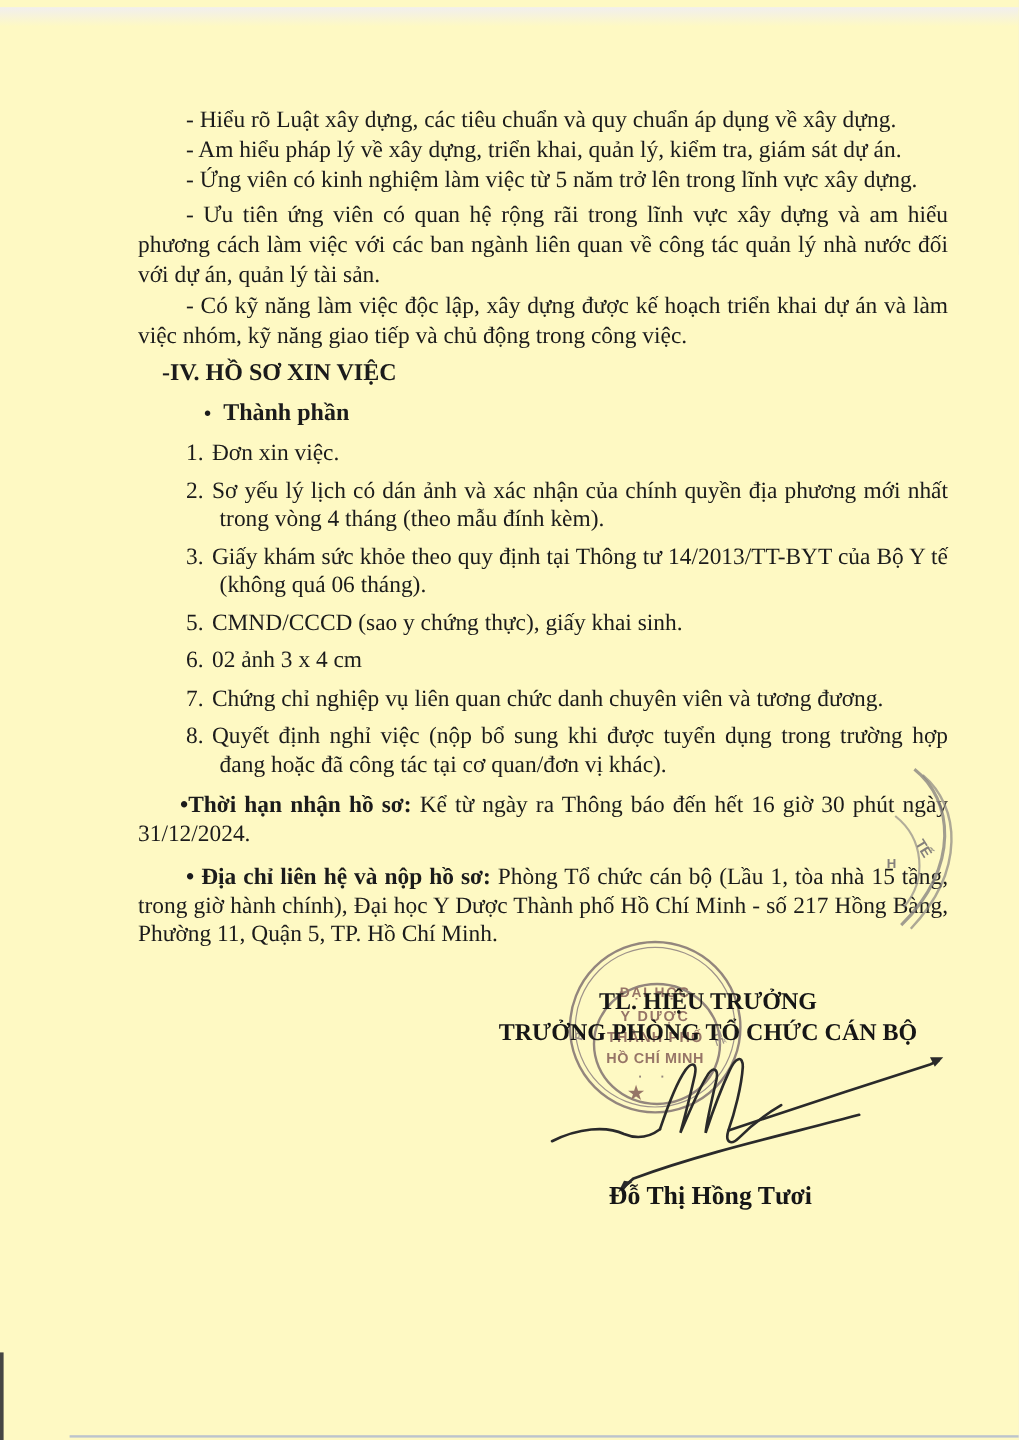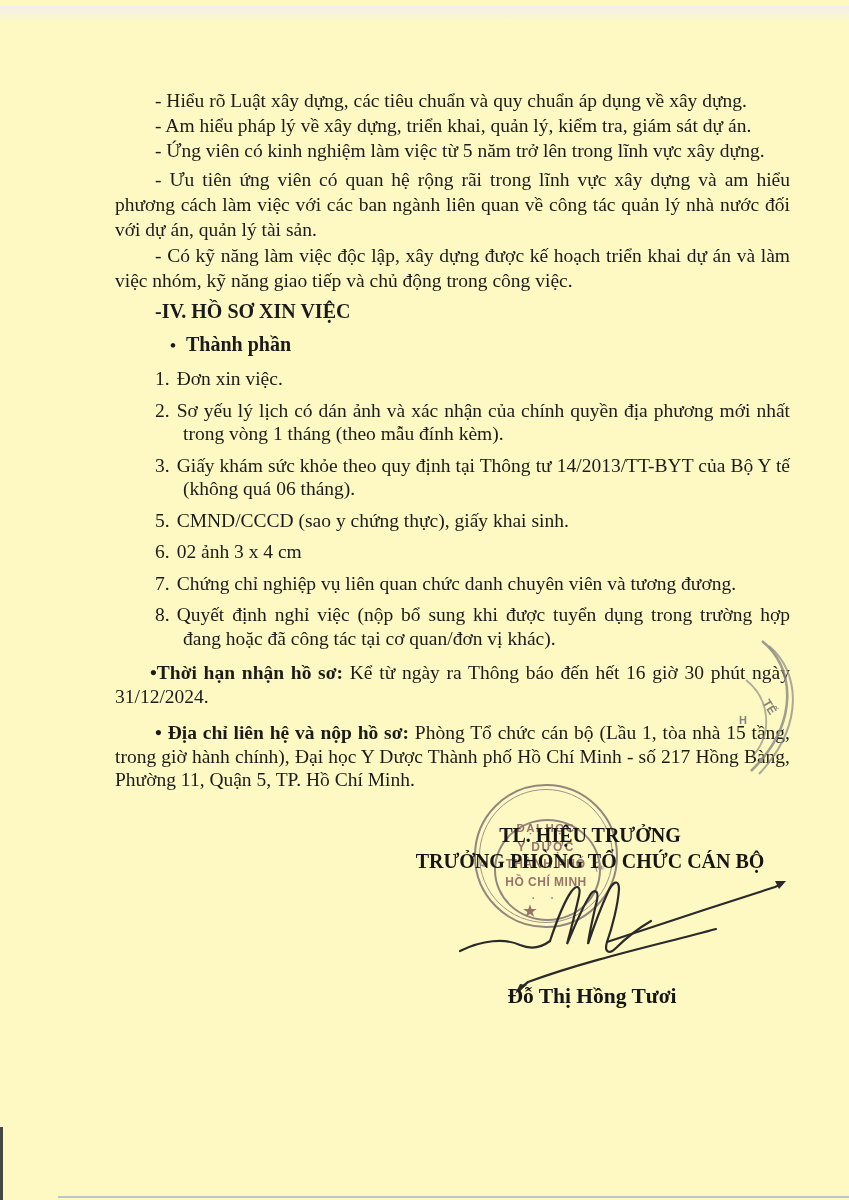--- a/index.html
+++ b/index.html
@@ -18,21 +18,21 @@
     background:linear-gradient(to bottom,#f1efee,rgba(252,251,250,0));
   }
   .content{
     position:absolute;left:115px;top:88px;width:675px;
     font-size:19.5px;line-height:25px;
   }
   .req{margin-left:40px;white-space:nowrap;}
   .para{text-indent:40px;text-align:justify;}
   .para.p1{margin-top:4px;}
   .para.p2{margin-top:1px;}
-  .heading{margin-top:6px;margin-left:40px;font-weight:bold;font-size:20px;line-height:25px;}
+  .heading{margin-top:6px;margin-left:20px;font-weight:bold;font-size:20px;line-height:25px;}
   .bullet-head{margin-top:8px;margin-left:55px;font-weight:bold;font-size:20px;line-height:25px;}
   .bullet-head .bullet{margin-right:10px;font-size:17px;}
   .dossier{margin:9px 0 0 0;padding:0;list-style:none;}
   .dossier .li{
     margin-left:40px;padding-left:28px;text-indent:-28px;
     line-height:23.5px;text-align:justify;
   }
   .dossier .li + .li{margin-top:8px;}
   .dossier .num{margin-right:7px;}
   .infopara{line-height:23.5px;text-align:justify;}
@@ -125,21 +125,21 @@
 
     <div class="bullet-head">
       <span class="bullet">•</span><span>Thành phần</span>
     </div>
 
     <div class="dossier">
       <div class="li">
         <span class="num">1.</span><span>Đơn xin việc.</span>
       </div>
       <div class="li">
-        <span class="num">2.</span><span>Sơ yếu lý lịch có dán ảnh và xác nhận của chính quyền địa phương mới nhất trong vòng 1 tháng (theo mẫu đính kèm).</span>
+        <span class="num">2.</span><span>Sơ yếu lý lịch có dán ảnh và xác nhận của chính quyền địa phương mới nhất trong vòng 4 tháng (theo mẫu đính kèm).</span>
       </div>
       <div class="li">
         <span class="num">3.</span><span>Giấy khám sức khỏe theo quy định tại Thông tư 14/2013/TT-BYT của Bộ Y tế (không quá 06 tháng).</span>
       </div>
       <div class="li">
         <span class="num">5.</span><span>CMND/CCCD (sao y chứng thực), giấy khai sinh.</span>
       </div>
       <div class="li">
         <span class="num">6.</span><span>02 ảnh 3 x 4 cm</span>
       </div>

